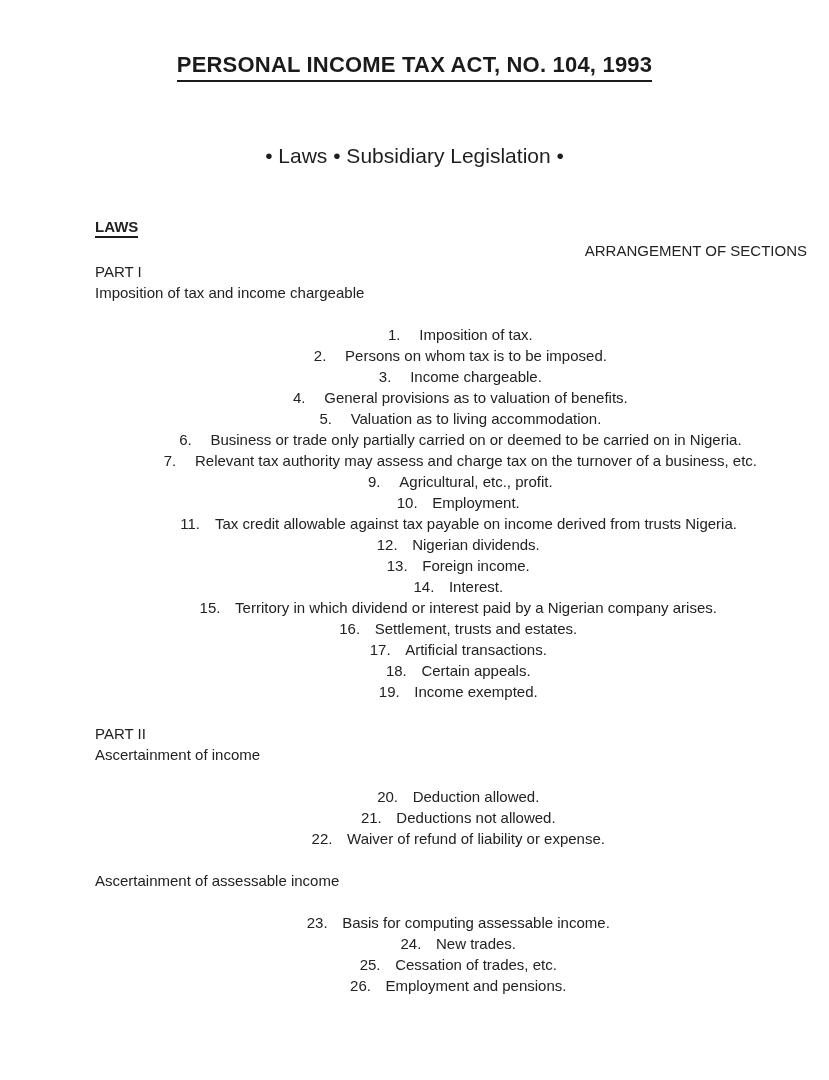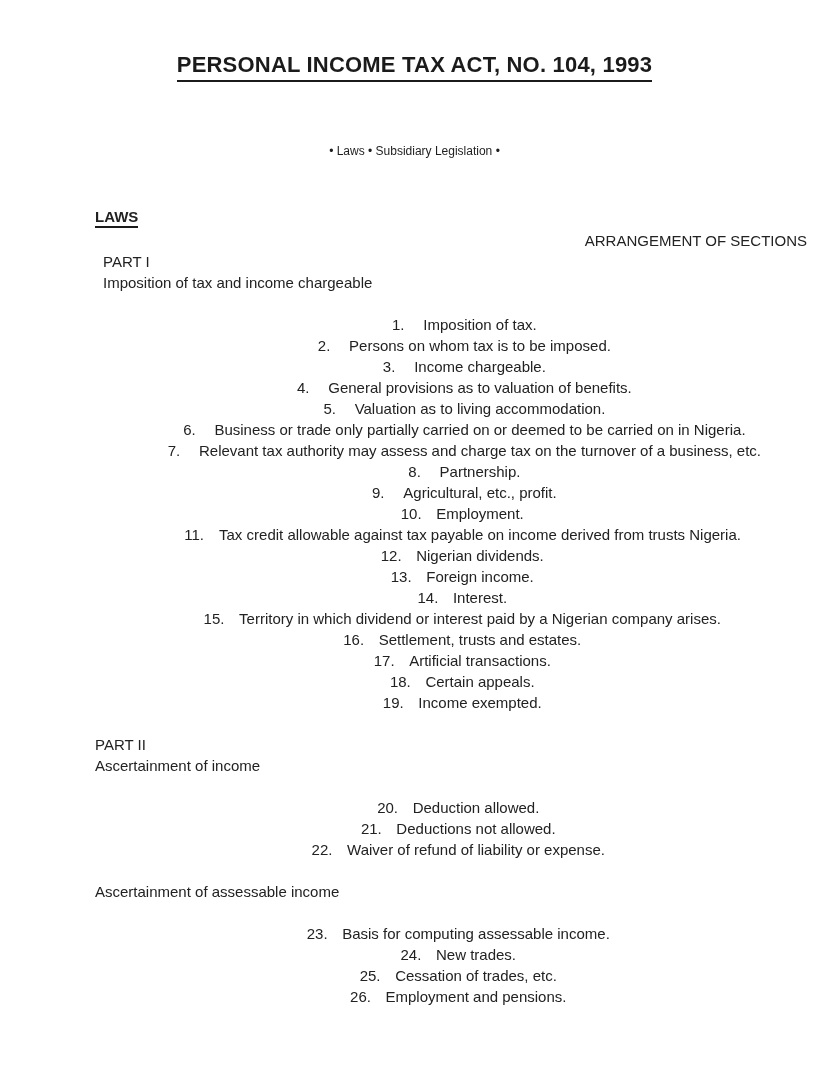--- a/index.html
+++ b/index.html
@@ -26,40 +26,40 @@
     font-size: 22px;
     font-weight: 700;
     letter-spacing: 0.2px;
     color: #1b1b1b;
     border-bottom: 2px solid #1b1b1b;
     padding-bottom: 2px;
   }
   .subtitle {
     margin-top: 62px;
     text-align: center;
-    font-size: 12px;
+    font-size: 21px;
     color: #1e1e1e;
   }
   .content {
     margin-top: 48px;
     padding-left: 95px;
     padding-right: 22px;
     font-size: 15px;
     line-height: 21px;
   }
   .laws-heading {
     display: inline-block;
     font-weight: 700;
     border-bottom: 2px solid #1b1b1b;
     line-height: 19px;
     margin-bottom: 2px;
   }
   .arrangement-heading { line-height: 21px; text-align: right; }
   .part { margin-top: 21px; }
-  .part:first-child { margin-top: 0; margin-left: 8px; }
+  .part:first-child { margin-top: 0; }
   .part-label, .part-desc { line-height: 21px; }
   .section-list { margin-top: 21px; text-align: center; }
   .section-row { white-space: nowrap; line-height: 21px; }
   .section-num {
     display: inline-block;
     width: 50px;
   }
   .section-text { display: inline; }
 </style>
 </head>
@@ -83,21 +83,20 @@
           <div class="part-label">PART I</div>
           <div class="part-desc">Imposition of tax and income chargeable</div>
           <div class="section-list">
             <div class="section-row"><span class="section-num">1.</span><span class="section-text">Imposition of tax.</span></div>
             <div class="section-row"><span class="section-num">2.</span><span class="section-text">Persons on whom tax is to be imposed.</span></div>
             <div class="section-row"><span class="section-num">3.</span><span class="section-text">Income chargeable.</span></div>
             <div class="section-row"><span class="section-num">4.</span><span class="section-text">General provisions as to valuation of benefits.</span></div>
             <div class="section-row"><span class="section-num">5.</span><span class="section-text">Valuation as to living accommodation.</span></div>
             <div class="section-row"><span class="section-num">6.</span><span class="section-text">Business or trade only partially carried on or deemed to be carried on in Nigeria.</span></div>
             <div class="section-row"><span class="section-num">7.</span><span class="section-text">Relevant tax authority may assess and charge tax on the turnover of a business, etc.</span></div>
-            <div class="section-row"><span class="section-num">8.</span><span class="section-text">Partnership.</span></div>
             <div class="section-row"><span class="section-num">9.</span><span class="section-text">Agricultural, etc., profit.</span></div>
             <div class="section-row"><span class="section-num">10.</span><span class="section-text">Employment.</span></div>
             <div class="section-row"><span class="section-num">11.</span><span class="section-text">Tax credit allowable against tax payable on income derived from trusts Nigeria.</span></div>
             <div class="section-row"><span class="section-num">12.</span><span class="section-text">Nigerian dividends.</span></div>
             <div class="section-row"><span class="section-num">13.</span><span class="section-text">Foreign income.</span></div>
             <div class="section-row"><span class="section-num">14.</span><span class="section-text">Interest.</span></div>
             <div class="section-row"><span class="section-num">15.</span><span class="section-text">Territory in which dividend or interest paid by a Nigerian company arises.</span></div>
             <div class="section-row"><span class="section-num">16.</span><span class="section-text">Settlement, trusts and estates.</span></div>
             <div class="section-row"><span class="section-num">17.</span><span class="section-text">Artificial transactions.</span></div>
             <div class="section-row"><span class="section-num">18.</span><span class="section-text">Certain appeals.</span></div>

